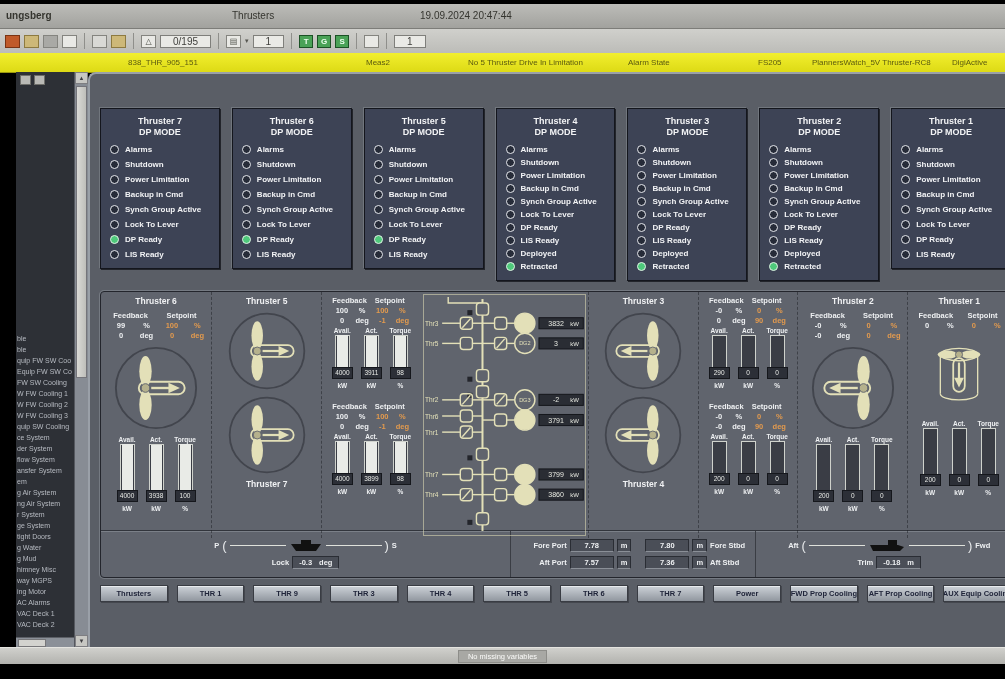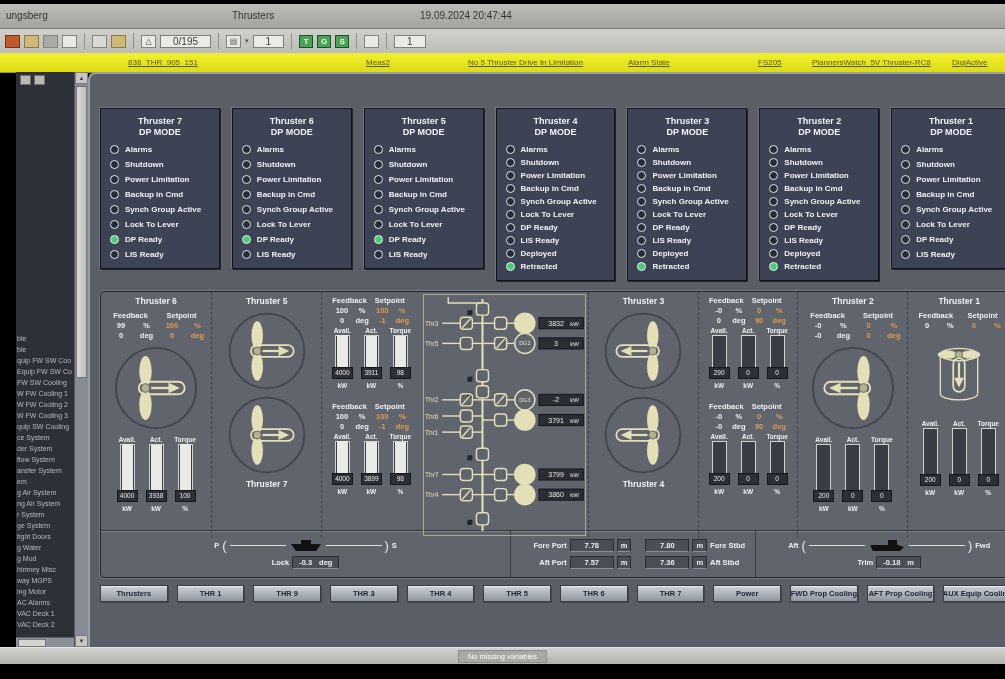--- a/index.html
+++ b/index.html
@@ -1,37 +1,37 @@
 <!DOCTYPE html>
 <html><head>
 <meta charset="utf-8">
 <style>
   html,body{margin:0;padding:0;background:#000;}
   body{width:1005px;height:679px;overflow:hidden;font-family:"Liberation Sans",sans-serif;}
   #app{position:relative;width:1005px;height:679px;background:#000;}
   
   .titlebar{position:absolute;top:4px;left:0;right:0;height:24px;background:linear-gradient(#bcbcb8,#a2a29e);border-bottom:1px solid #7d7d79;}
   .titlebar span{position:absolute;top:6px;font-size:10px;color:#35352f;}
-  .brand{left:6px;font-weight:normal;}
+  .brand{left:6px;font-weight:bold;}
   .tb-title{left:232px;}
   .tb-dt{left:420px;color:#4b4b45;}
   
   .toolbar{position:absolute;top:29px;left:0;right:0;height:24px;background:linear-gradient(#d0d0cc,#bcbcb8);border-bottom:1px solid #8e8e8a;display:flex;align-items:center;gap:4px;padding:0 5px;}
   .ticon{width:15px;height:13px;border:1px solid #84847f;background:#d9d9d5;font-size:8px;line-height:12px;text-align:center;color:#4a4c44;box-sizing:border-box;}
   .ticon.red{background:#c05a2a;border-color:#7a3414;}
   .ticon.tan{background:#cdb878;border-color:#8d7a40;}
   .ticon.grey{background:#a9a9a5;}
   .ticon.lite{background:#e9e9e5;}
   .tbox{border:1px solid #7f7f7b;background:#eaeae6;font-size:10px;padding:1px 12px;color:#3f3f3b;line-height:9px;}
   .tgs{width:14px;height:13px;background:#4aa257;border:1px solid #1c5226;color:#ecffee;font-size:8px;font-weight:bold;line-height:12px;text-align:center;box-sizing:border-box;}
   .tsep{width:1px;height:16px;background:#8f8f8b;margin:0 3px;}
   .tcaret{font-size:7px;color:#55554f;}
   
   .alarmbar{position:absolute;top:53px;left:0;right:0;height:19px;background:linear-gradient(#f2ef2e,#ddda15);border-bottom:1px solid #9a9710;}
-  .alarmbar span{position:absolute;top:5px;font-size:8px;color:#5c5b10;white-space:nowrap;text-decoration:underline;}
+  .alarmbar span{position:absolute;top:5px;font-size:8px;color:#5c5b10;white-space:nowrap;}
   
   .bodyrow{position:absolute;top:72px;left:16px;height:575px;width:1005px;display:flex;}
   .sidebar{width:58px;background:#2d3036;position:relative;overflow:hidden;flex:none;}
   .sidebar-top{display:flex;gap:3px;padding:3px 0 0 4px;}
   .sbtn{width:9px;height:8px;background:#b9b9b5;border:1px solid #6e6e6a;}
   .side-list{margin-top:248px;}
   .side-item{height:11px;line-height:11px;font-size:7px;color:#b7bbc2;white-space:nowrap;overflow:hidden;padding-left:1px;}
   .hscroll{position:absolute;bottom:0;left:0;right:0;height:9px;background:#8b9098;border-top:1px solid #5c5f66;}
   .hthumb{position:absolute;left:2px;top:1px;height:6px;width:26px;background:#d3d3cf;border:1px solid #77777a;}
   .vscroll{width:13px;background:#878c94;position:relative;border-left:1px solid #55585f;flex:none;}

